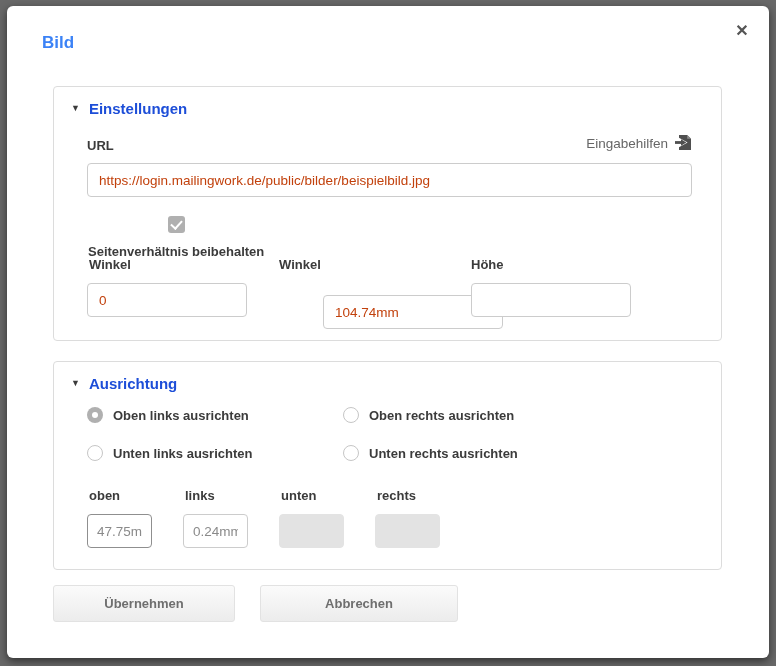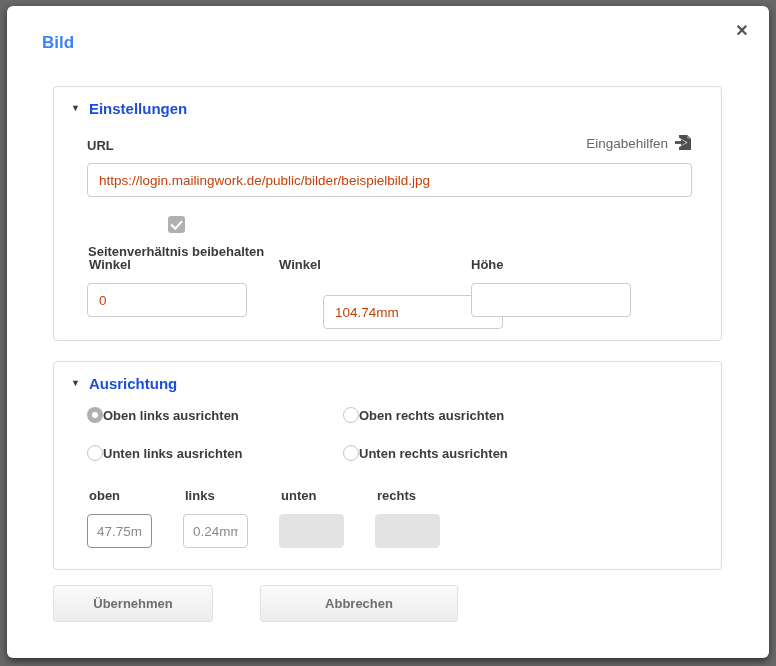--- a/index.html
+++ b/index.html
@@ -67,21 +67,21 @@
   }
   .checkbox-label{font-size:13px;font-weight:bold;color:#3b3b3b;}
   #winkel-label{left:35px;top:170px;}
   #breite-label{left:225px;top:170px;}
   #hoehe-label{left:417px;top:170px;}
   #winkel-input{left:33px;top:196px;width:160px;}
   #breite-input{left:225px;top:208px;width:180px;margin-left:44px;}
   #hoehe-input{left:417px;top:196px;width:160px;}
   
   .radio-item{
-    position:absolute;display:flex;align-items:center;cursor:pointer;
+    position:absolute;display:flex;align-items:center;gap:10px;cursor:pointer;
   }
   .radio{
     width:16px;height:16px;border-radius:50%;box-sizing:border-box;
     border:1px solid #c6c6c6;background:#fff;position:relative;flex:0 0 auto;
   }
   .radio.selected{border:none;background:#b0b0b0;}
   .radio.selected::after{
     content:"";position:absolute;left:5px;top:5px;width:6px;height:6px;
     border-radius:50%;background:#fff;
   }
@@ -100,21 +100,21 @@
   #unten-input{left:225px;top:152px;background:#e3e3e3;border-color:#e3e3e3;}
   #rechts-input{left:321px;top:152px;background:#e3e3e3;border-color:#e3e3e3;}
   
   .dlg-btn{
     position:absolute;top:579px;height:37px;box-sizing:border-box;
     background:linear-gradient(#fbfbfb,#ececec);
     border:1px solid #e2e2e2;border-radius:3px;
     font-family:"Liberation Sans",sans-serif;
     font-size:13px;font-weight:bold;color:#6e6e6e;cursor:pointer;
   }
-  #apply-button{left:46px;width:160px;}
+  #apply-button{left:46px;width:182px;}
   #cancel-button{left:253px;width:198px;}
 </style>
 </head>
 <body>
 
 <div>
   <div class="modal">
 
     <div class="dialog-title">Bild</div>
     <div class="close-btn">✕</div>

